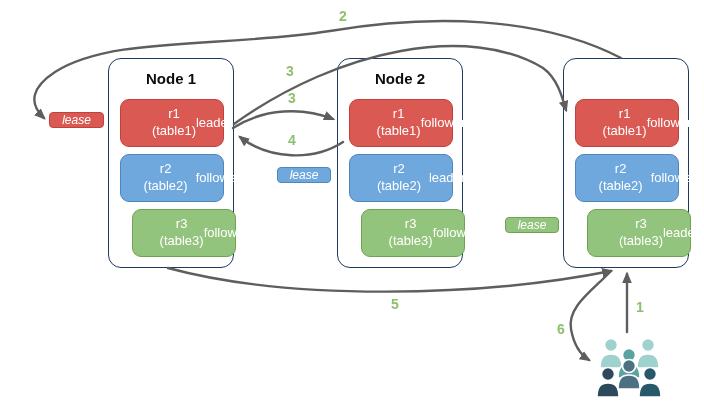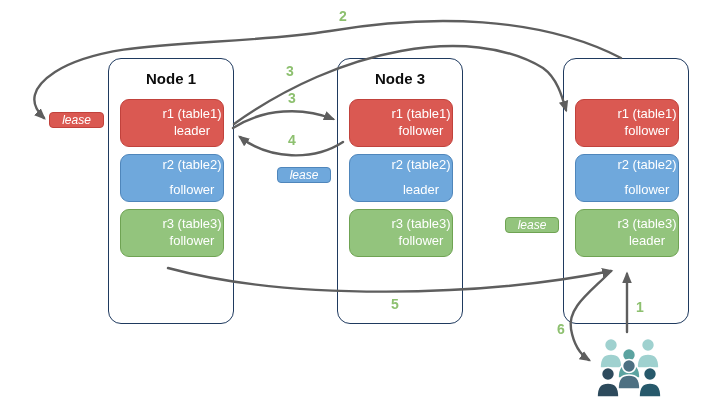--- a/index.html
+++ b/index.html
@@ -3,37 +3,37 @@
 <meta charset="utf-8">
 <style>
   html, body { margin: 0; padding: 0; background: #ffffff; }
   body { font-family: "Liberation Sans", "DejaVu Sans", sans-serif; }
   .canvas {
     position: relative; width: 704px; height: 405px;
     background: #ffffff; overflow: hidden;
   }
   
   .node {
-    position: absolute; top: 58px; width: 126px; height: 266px;
+    position: absolute; top: 58px; width: 126px; height: 210px;
     background: #ffffff; border: 1.6px solid var(--node-border, #1f3a5f);
     border-radius: 13px; box-sizing: border-box;
   }
   .node-title {
     position: absolute; top: 11px; left: 0; width: 100%;
     text-align: center; font-weight: bold; font-size: 15px; color: #0d0d0d;
   }
   .replica {
     position: absolute; left: 11px; width: 104px; height: 48px;
     border-radius: 9px; box-sizing: border-box;
-    display: flex; flex-direction: column; align-items: center; justify-content: center;
+    display: flex; flex-direction: row; align-items: center; justify-content: center;
     color: #ffffff; font-size: 13px; line-height: 1.28; text-align: center; padding-left: 40px;
   }
   .replica.red   { background: var(--red);   border: 1px solid var(--red-border); }
   .replica.blue  { background: var(--blue);  border: 1px solid var(--blue-border); gap: 8px; }
-  .replica.green { background: var(--green); border: 1px solid var(--green-border); }
+  .replica.green { background: var(--green); border: 1px solid var(--green-border); margin-left: 12px; }
   .r1 { top: 40px; } .r2 { top: 95px; } .r3 { top: 150px; }
 
   
   .lease {
     position: absolute; height: 16px; box-sizing: border-box;
     border-radius: 4px; color: #ffffff; font-size: 12px;
     display: flex; align-items: center; justify-content: center; font-style: italic;
   }
   .lease.red   { left: 49px;  top: 112px; width: 55px; background: var(--red);   border: 1px solid var(--red-border); }
   .lease.blue  { left: 277px; top: 167px; width: 54px; background: var(--blue);  border: 1px solid var(--blue-border); }
@@ -81,21 +81,21 @@
       <span>r2 (table2)</span>
       <span>follower</span>
     </div>
     <div class="replica green r3">
       <span>r3 (table3)</span>
       <span>follower</span>
     </div>
   </div>
 
   <div class="node" style="left:337px">
-    <div class="node-title">Node 3</div>
+    <div class="node-title">Node 2</div>
     <div class="replica red r1">
       <span>r1 (table1)</span>
       <span>follower</span>
     </div>
     <div class="replica blue r2">
       <span>r2 (table2)</span>
       <span>leader</span>
     </div>
     <div class="replica green r3">
       <span>r3 (table3)</span>

